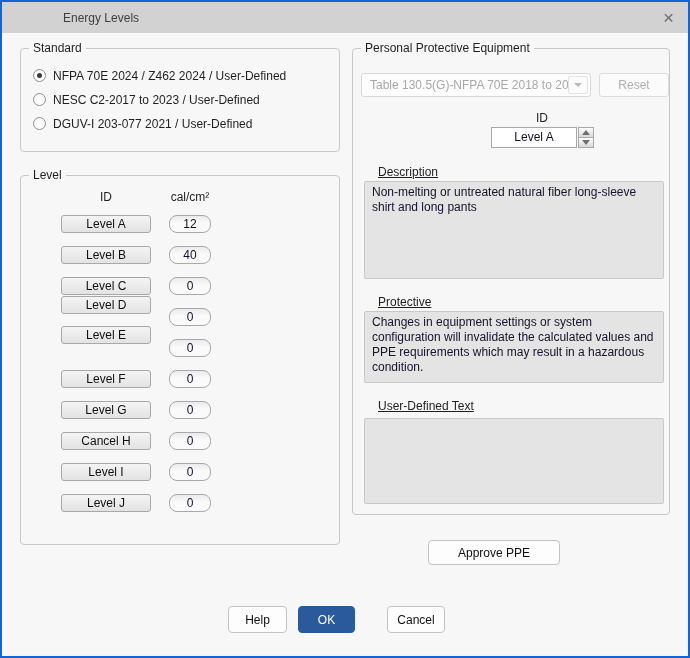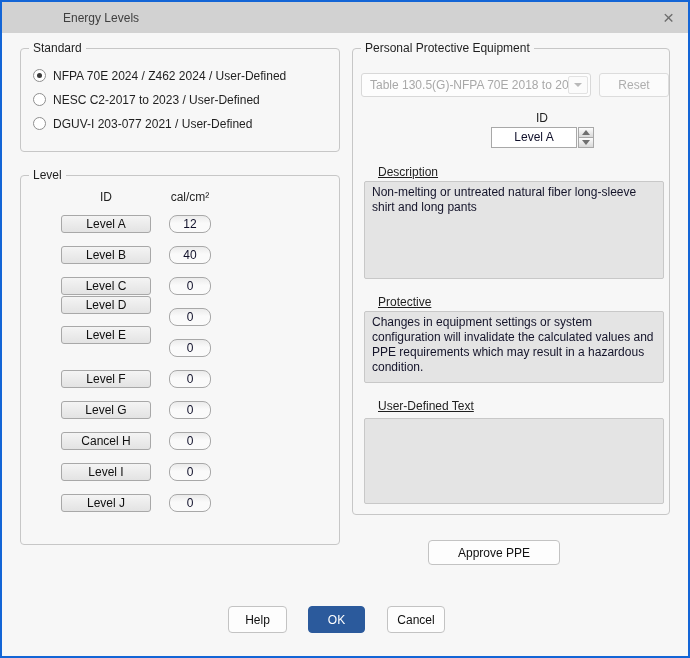--- a/index.html
+++ b/index.html
@@ -129,21 +129,21 @@
     position: absolute; left: 426px; top: 520px; width: 132px; height: 25px;
     background: #fdfdfd; border: 1px solid #c3c3c3; border-radius: 4px;
     font-family: "Liberation Sans", sans-serif; font-size: 12px; color: #101010; margin-top: 18px;
   }
 
   .btn {
     position: absolute; top: 604px; height: 27px;
     border-radius: 4px; font-family: "Liberation Sans", sans-serif; font-size: 12px;
   }
   .help-btn   { left: 226px; width: 59px; background: #fdfdfd; border: 1px solid #c3c3c3; color: #101010; }
-  .ok-btn     { left: 306px; width: 57px; background: #2b5a9c; border: 1px solid #2b5a9c; color: #ffffff; }
+  .ok-btn     { left: 296px; width: 57px; background: #2b5a9c; border: 1px solid #2b5a9c; color: #ffffff; }
   .cancel-btn { left: 385px; width: 58px; background: #fdfdfd; border: 1px solid #c3c3c3; color: #101010; }
 </style>
 </head>
 <body>
 
 <div class="dialog">
 
   <div class="titlebar">
     <span class="title">Energy Levels</span>
     <span class="close">×</span>

